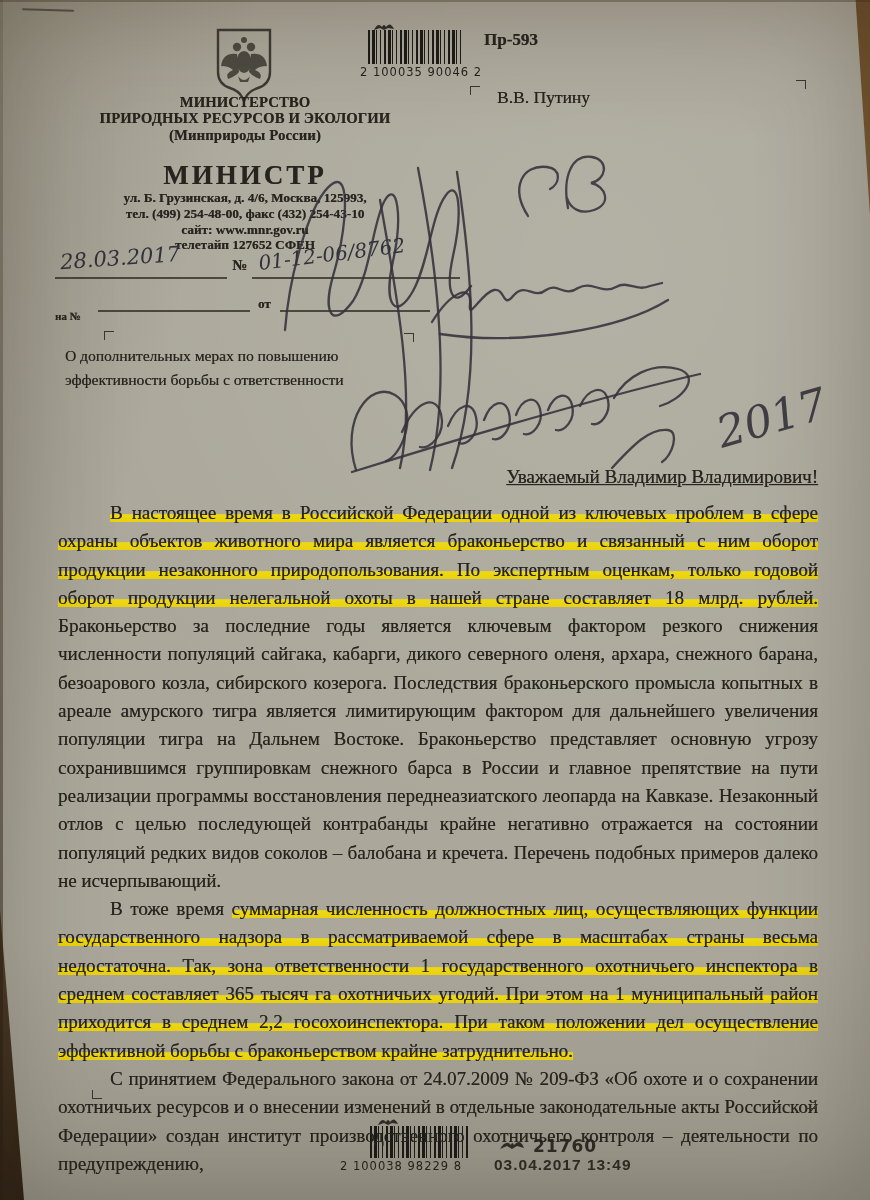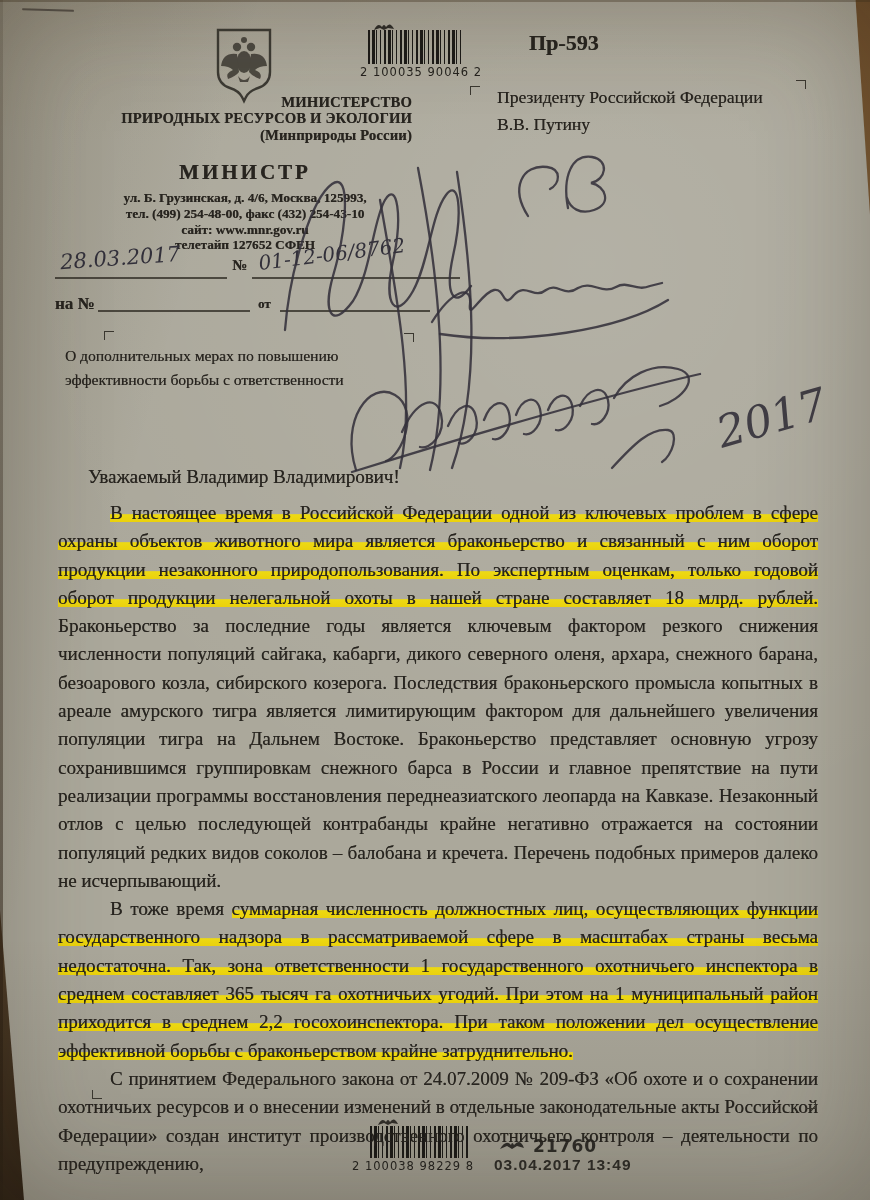--- a/index.html
+++ b/index.html
@@ -42,40 +42,40 @@
     background:repeating-linear-gradient(90deg,
       #1c1a17 0px,#1c1a17 2px, transparent 2px, transparent 4px,
       #1c1a17 4px,#1c1a17 7px, transparent 7px, transparent 8px,
       #1c1a17 8px,#1c1a17 9px, transparent 9px, transparent 12px,
       #1c1a17 12px,#1c1a17 13px, transparent 13px, transparent 16px);
   }
   .barcode-num{font-family:"DejaVu Sans",sans-serif;font-size:11.5px;color:#24221e;
     letter-spacing:1px;white-space:nowrap;}
 
   
-  #ministry-block{left:78px;top:94px;width:334px;text-align:right;}
+  #ministry-block{left:78px;top:94px;width:334px;}
   #ministry-block .l{font-size:14.6px;line-height:16.4px;letter-spacing:0.2px;}
-  #minister-title{left:78px;top:160px;width:334px;font-size:21px;letter-spacing:3px;}
+  #minister-title{left:78px;top:160px;width:334px;font-size:27px;letter-spacing:3px;}
   #address-block{left:70px;top:190px;width:350px;font-size:13.2px;line-height:15.8px;font-weight:bold;}
 
-  #doc-code{left:529px;top:30px;font-size:22px;}
+  #doc-code{left:484px;top:30px;font-size:17px;}
   #recipient-block{left:497px;top:84px;font-size:17.5px;line-height:27px;}
 
   .rule{position:absolute;height:1.6px;background:#3a362e;opacity:0.85;}
   .handwriting{font-style:italic;color:#32303a;font-family:"DejaVu Serif",serif;}
 
   
   .corner{position:absolute;width:9px;height:8px;z-index:6;}
   .corner.tl{border-left:1.6px solid #3a372f;border-top:1.6px solid #3a372f;}
   .corner.tr{border-right:1.6px solid #3a372f;border-top:1.6px solid #3a372f;}
   .corner.bl{border-left:1.6px solid #3a372f;border-bottom:1.6px solid #3a372f;}
   .corner.br{border-right:1.6px solid #3a372f;border-bottom:1.6px solid #3a372f;}
 
   #subject-block{left:65px;top:344px;font-size:15.5px;line-height:24px;}
-  #salutation{left:58px;top:466px;width:760px;text-align:left;font-size:19px;padding-left:30px;box-sizing:border-box;}
+  #salutation{left:58px;top:466px;width:760px;text-align:right;font-size:19px;padding-left:30px;box-sizing:border-box;text-decoration:underline;}
 
   
   #body-text{left:58px;top:499px;width:760px;font-size:19px;line-height:28.3px;
     text-align:justify;z-index:3;}
   #body-text p{margin:0;text-indent:52px;}
   .hl{
     background-image:linear-gradient(to bottom,
       rgba(244,224,0,0) 57%, rgba(246,224,0,0.88) 60%,
       rgba(240,212,0,0.92) 96%, rgba(244,224,0,0) 96%);
     -webkit-box-decoration-break:clone;box-decoration-break:clone;margin-top:28px;
@@ -137,31 +137,30 @@
   <div id="address-block" class="abs print center">
     <div>ул. Б. Грузинская, д. 4/6, Москва, 125993,</div>
     <div>тел. (499) 254-48-00, факс (432) 254-43-10</div>
     <div>сайт: www.mnr.gov.ru</div>
     <div>телетайп 127652 СФЕН</div>
   </div>
 
   <div class="corner tl" style="left:470px;top:86px;"></div>
   <div class="corner tr" style="left:796px;top:80px;"></div>
   <div id="recipient-block" class="abs print">
-    <div>Президенту Российской Федерации</div>
     <div>В.В. Путину</div>
   </div>
 
   <div class="abs handwriting" style="left:60px;top:246px;font-size:21px;transform:rotate(-4deg);">28.03.2017</div>
   <div class="rule" style="left:55px;top:277px;width:172px;"></div>
   <div class="abs print bold" style="left:232px;top:257px;font-size:15px;">№</div>
   <div class="abs handwriting" style="left:258px;top:242px;font-size:20px;transform:rotate(-7deg);">01-12-06/8762</div>
   <div class="rule" style="left:252px;top:277px;width:208px;"></div>
 
-  <div class="abs print bold" style="left:55px;top:294px;font-size:17px;">на №</div>
+  <div class="abs print bold" style="left:55px;top:310px;font-size:11px;">на №</div>
   <div class="rule" style="left:98px;top:310px;width:152px;"></div>
   <div class="abs print bold" style="left:258px;top:296px;font-size:13px;">от</div>
   <div class="rule" style="left:280px;top:310px;width:150px;"></div>
 
   <div class="corner tl" style="left:104px;top:331px;"></div>
   <div class="corner tr" style="left:404px;top:333px;"></div>
   <div id="subject-block" class="abs print">
     <div>О дополнительных мерах по повышению</div>
     <div>эффективности борьбы с ответственности</div>
   </div>
@@ -197,21 +196,21 @@
     <path d="M614,398 C626,376 652,362 678,369 C702,376 682,400 660,406"></path>
     <path d="M352,472 C480,432 620,392 700,374"></path>
     <path d="M612,468 C634,444 650,428 668,430 C680,432 672,456 662,462"></path>
     <text x="722" y="448" font-size="44" transform="rotate(-16 722 448)">2017</text>
   </svg>
 
   <svg class="mini-eagle" style="left:376px;top:1116px;" width="24" height="10" viewBox="0 0 24 10">
     <path d="M2,9 Q6,1 10,6 Q12,2 14,6 Q18,0 22,8 L16,7 L12,9 L8,7 Z" fill="#2f2d28"></path>
   </svg>
   <div class="abs barcode" style="left:370px;top:1126px;width:98px;height:32px;"></div>
-  <div class="abs barcode-num" style="left:352px;top:1159px;width:120px;text-align:center;">2 100038 98229  8</div>
+  <div class="abs barcode-num" style="left:340px;top:1159px;width:120px;text-align:center;">2 100038 98229  8</div>
 
   <svg class="mini-eagle" style="left:498px;top:1138px;" width="28" height="13" viewBox="0 0 28 13">
     <path d="M2,11 Q8,1 13,7 Q14,3 16,7 Q22,0 26,10 L19,8 L14,11 L9,8 Z" fill="#2f2d28"></path>
   </svg>
   <div id="stamp-number" class="abs">21760</div>
   <div id="stamp-datetime" class="abs">03.04.2017 13:49</div>
 
   <div class="corner bl" style="left:92px;top:1090px;"></div>
   <div class="corner br" style="left:806px;top:1100px;"></div>
 

